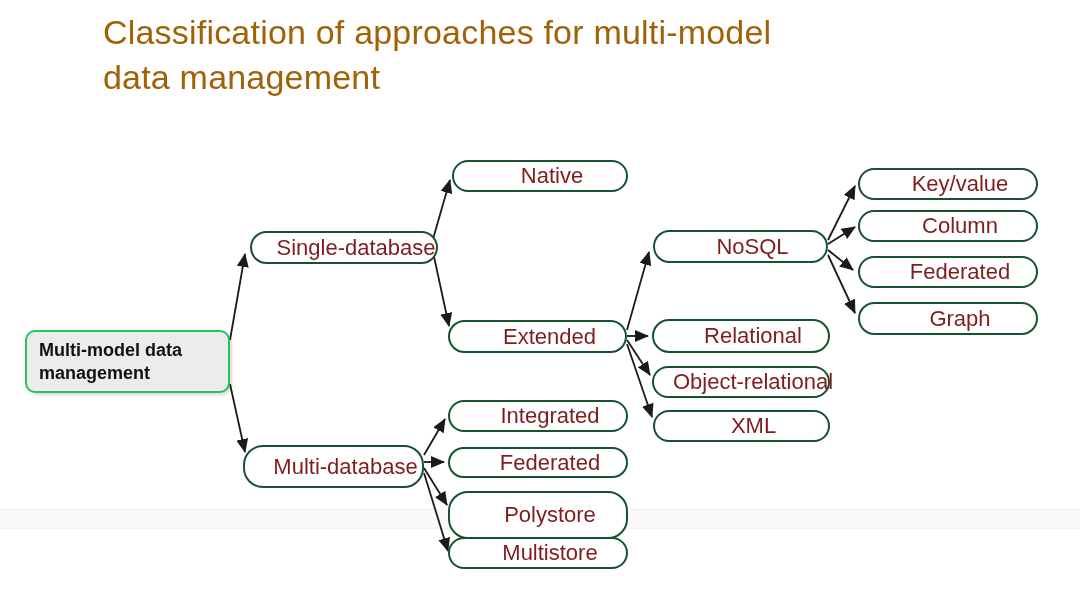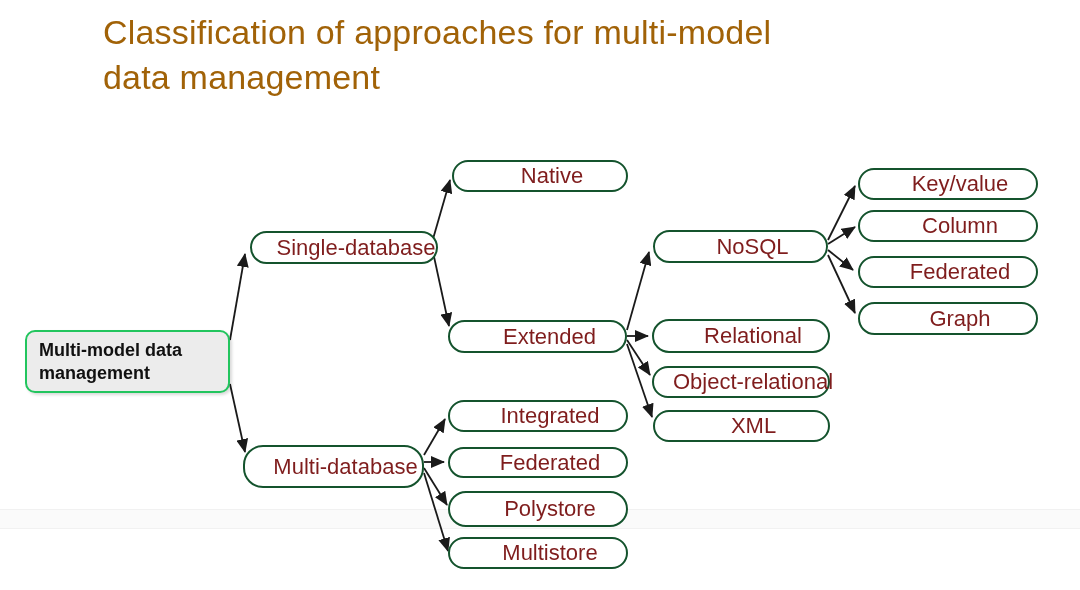--- a/index.html
+++ b/index.html
@@ -118,17 +118,17 @@
       <div class="node" style="left: 652px; top: 319px; width: 178px; height: 34px;">Relational</div>
       <div class="node" style="left: 652px; top: 366px; width: 178px; height: 32px;">Object-relational</div>
       <div class="node" style="left: 653px; top: 410px; width: 177px; height: 32px;">XML</div>
       <div class="node" style="left: 858px; top: 168px; width: 180px; height: 32px;">Key/value</div>
       <div class="node" style="left: 858px; top: 210px; width: 180px; height: 32px;">Column</div>
       <div class="node" style="left: 858px; top: 256px; width: 180px; height: 32px;">Federated</div>
       <div class="node" style="left: 858px; top: 302px; width: 180px; height: 33px;">Graph</div>
       <div class="node" style="left: 243px; top: 445px; width: 181px; height: 43px;">Multi-database</div>
       <div class="node" style="left: 448px; top: 400px; width: 180px; height: 32px;">Integrated</div>
       <div class="node" style="left: 448px; top: 447px; width: 180px; height: 31px;">Federated</div>
-      <div class="node" style="left: 448px; top: 491px; width: 180px; height: 36px;">Polystore</div>
+      <div class="node" style="left: 448px; top: 491px; width: 180px; height: 48px;">Polystore</div>
       <div class="node" style="left: 448px; top: 537px; width: 180px; height: 32px;">Multistore</div>
     </div>
 
 </div>
 
 </body></html>

